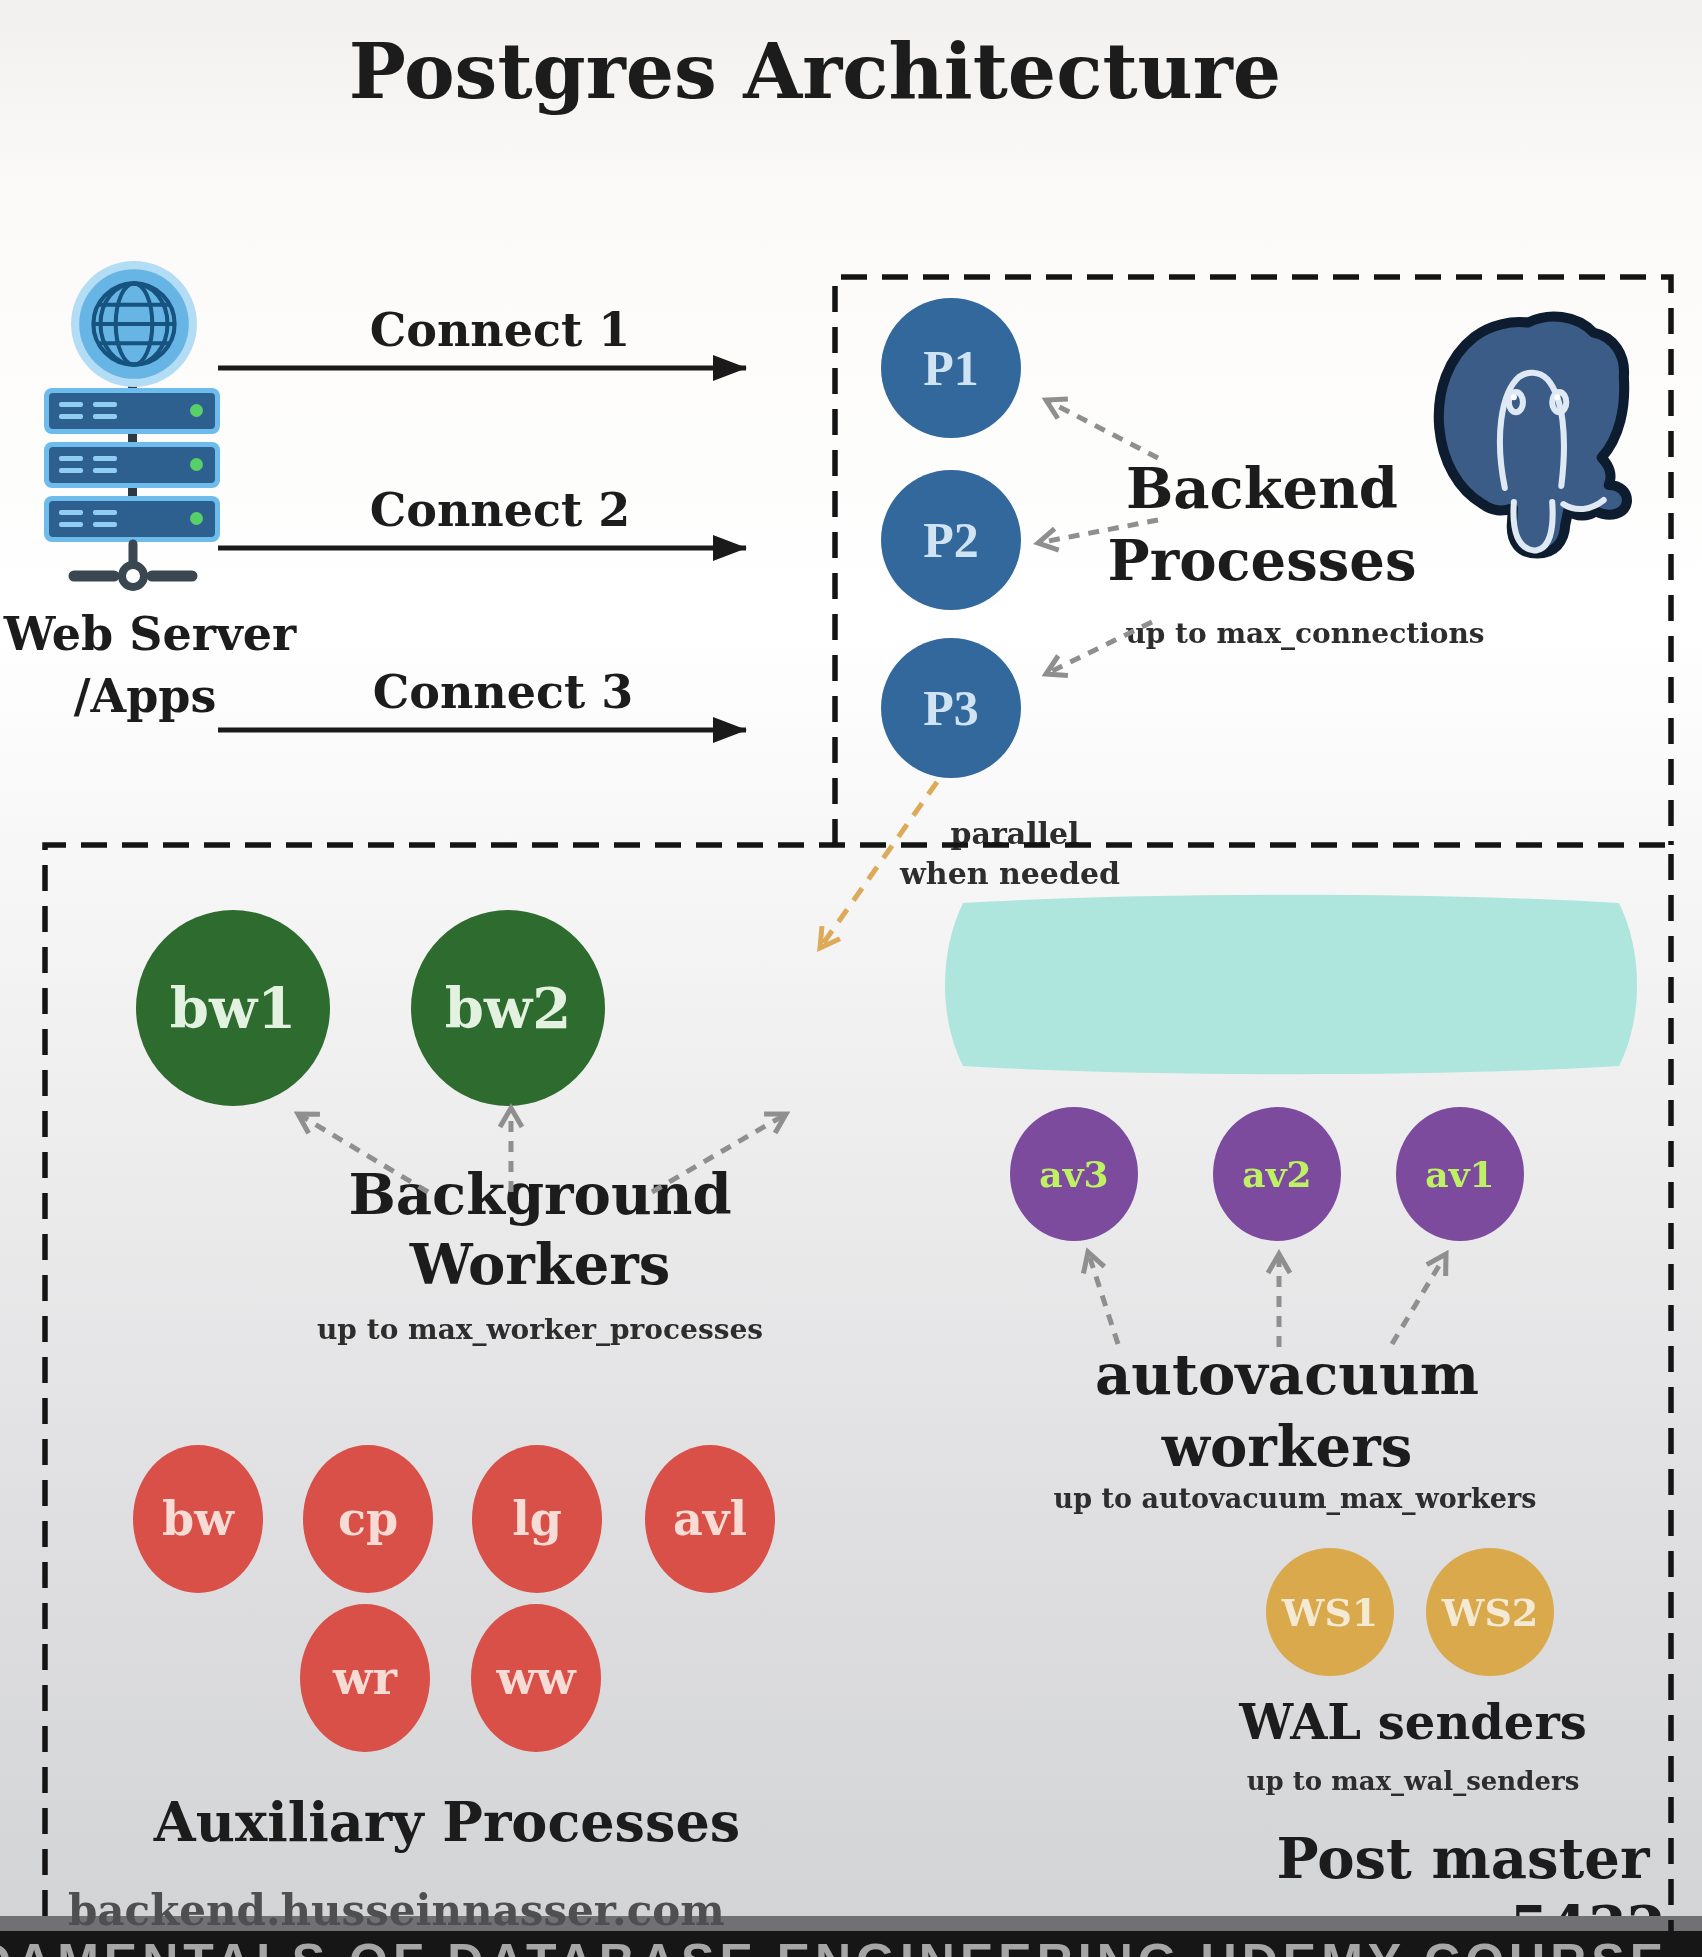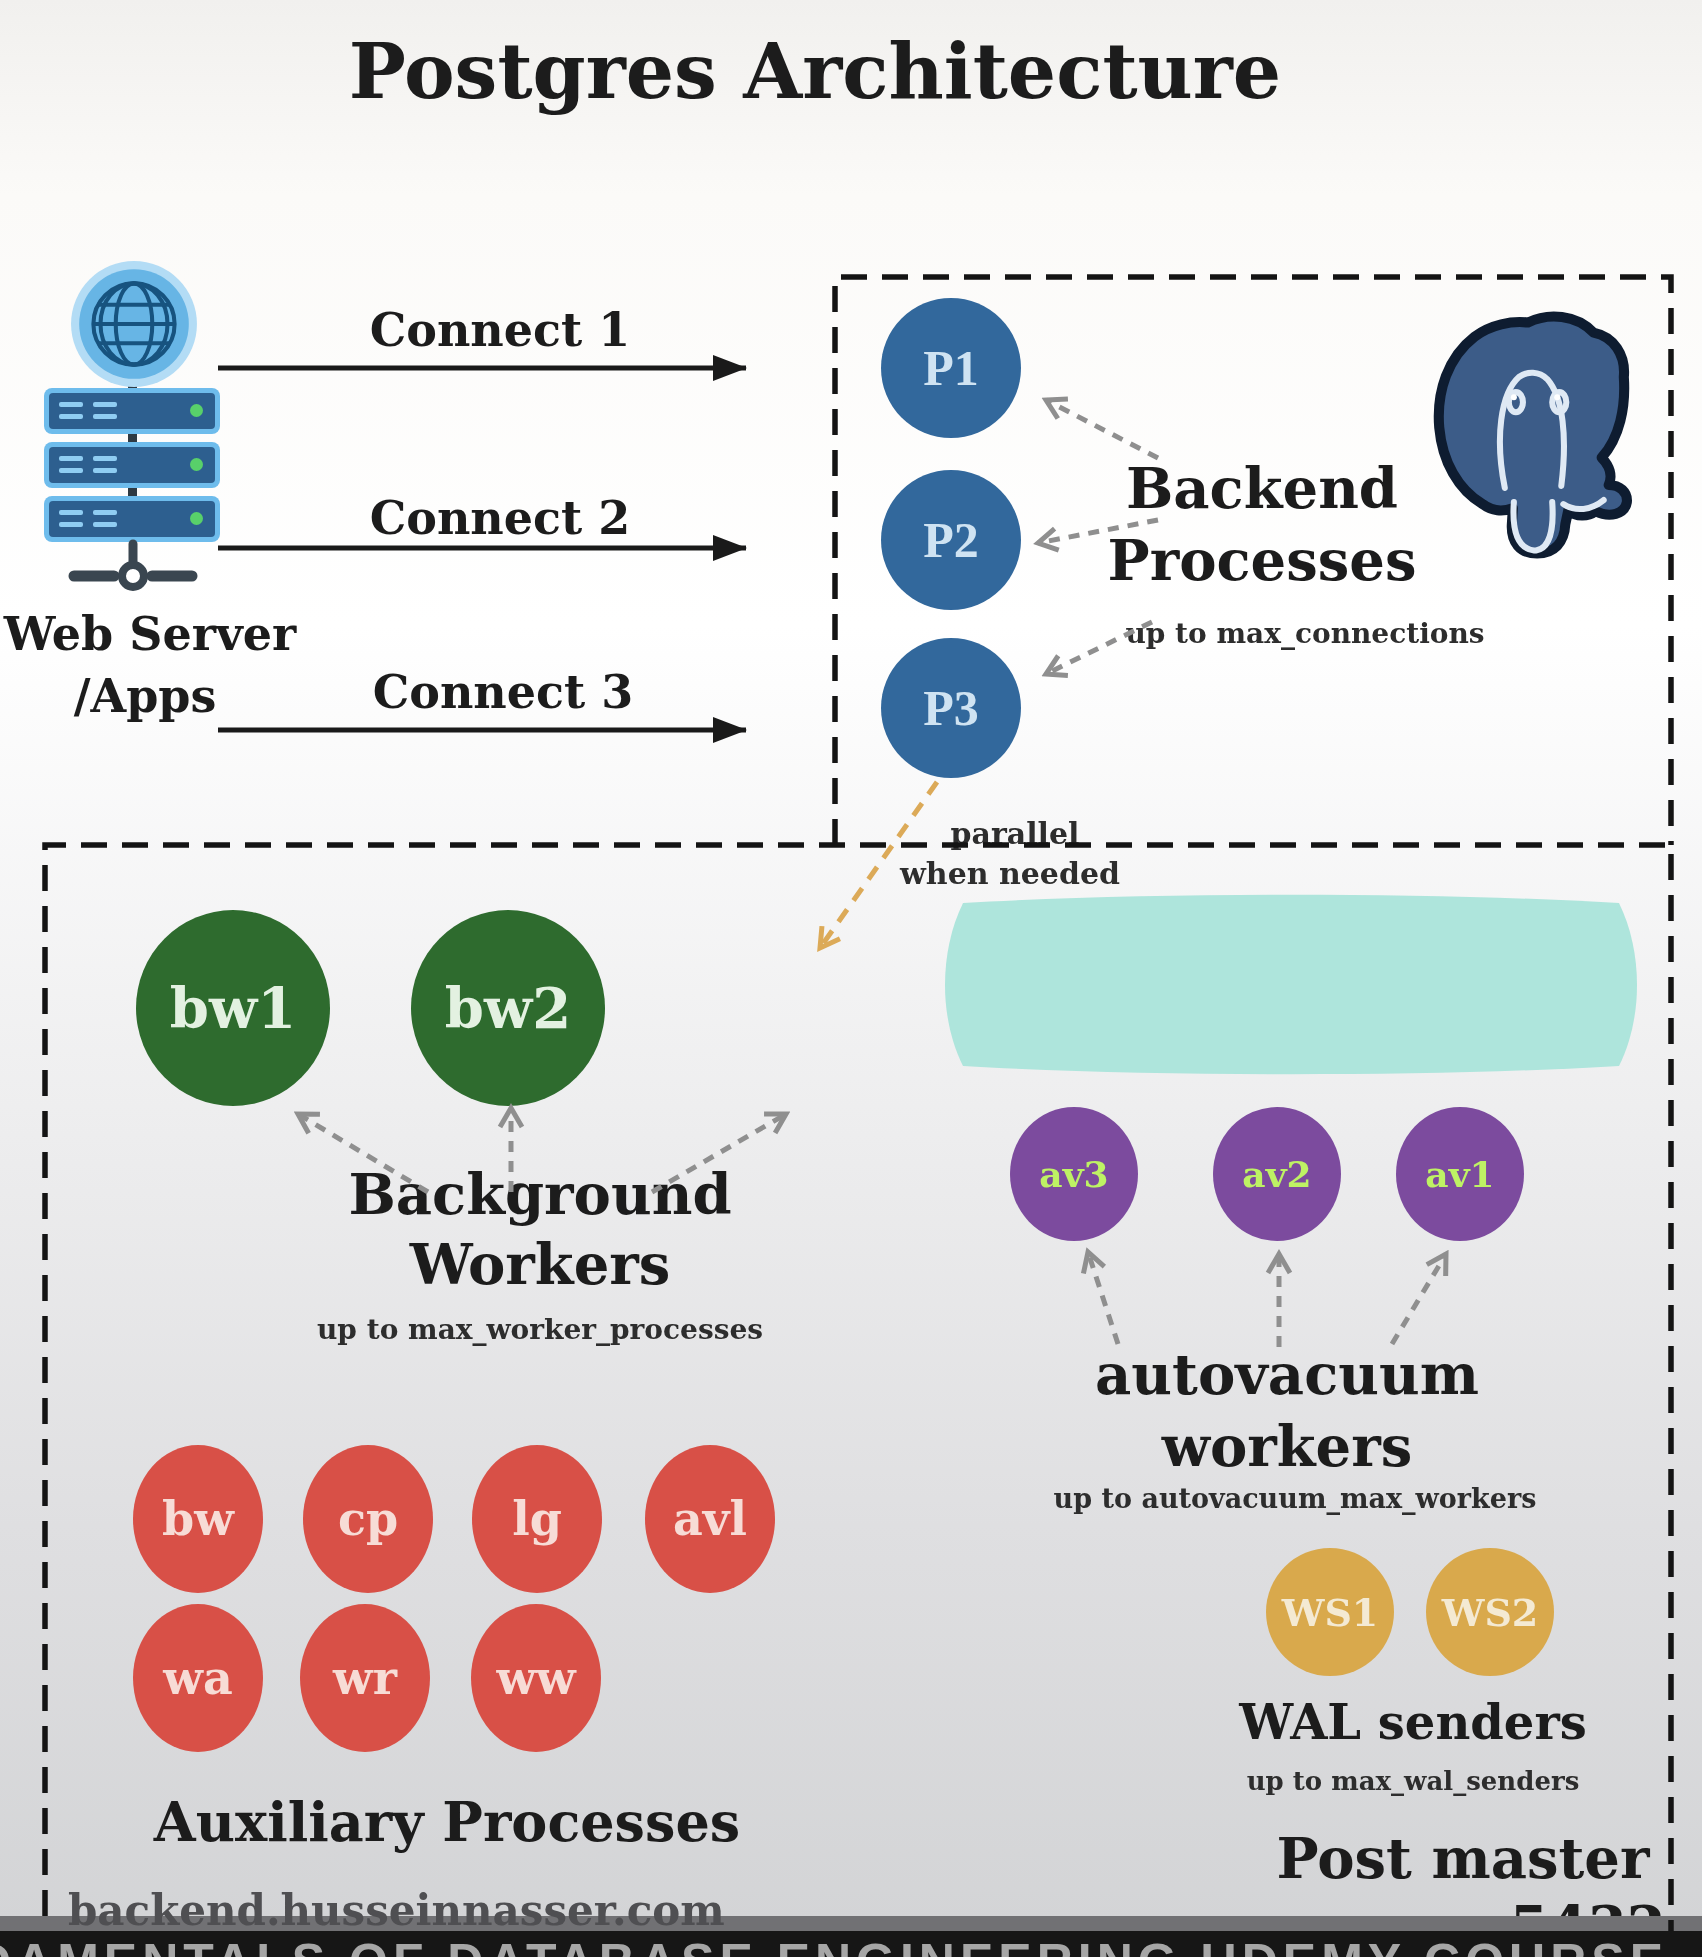--- a/index.html
+++ b/index.html
@@ -80,21 +80,21 @@
       <div class="vent" style="left:44px;top:9px;"></div>
       <div class="vent" style="left:44px;top:21px;"></div>
       <div class="led"></div>
     </div>
   </div>
 
   <div class="lbl" style="left:150px;top:634px;font-size:46px;">Web Server</div>
   <div class="lbl" style="left:145px;top:696px;font-size:46px;">/Apps</div>
 
   <div class="lbl" style="left:500px;top:330px;font-size:46px;">Connect 1</div>
-  <div class="lbl" style="left:500px;top:510px;font-size:46px;margin-top:8px;">Connect 2</div>
+  <div class="lbl" style="left:500px;top:510px;font-size:46px;">Connect 2</div>
   <div class="lbl" style="left:503px;top:692px;font-size:46px;">Connect 3</div>
 
   <div class="circle p-circle" style="left:951px;top:368px;">P1</div>
   <div class="circle p-circle" style="left:951px;top:540px;">P2</div>
   <div class="circle p-circle" style="left:951px;top:708px;">P3</div>
 
   <div class="lbl" style="left:1262px;top:488px;font-size:56px;">Backend</div>
   <div class="lbl" style="left:1262px;top:560px;font-size:56px;">Processes</div>
   <div class="lbl note" style="left:1305px;top:634px;font-size:28px;">up to max_connections</div>
 
@@ -114,21 +114,20 @@
   <div class="circle av-circle" style="left:1277px;top:1174px;">av2</div>
   <div class="circle av-circle" style="left:1460px;top:1174px;">av1</div>
   <div class="lbl" style="left:1287px;top:1374px;font-size:56px;">autovacuum</div>
   <div class="lbl" style="left:1287px;top:1446px;font-size:56px;">workers</div>
   <div class="lbl note" style="left:1295px;top:1499px;font-size:27px;">up to autovacuum_max_workers</div>
 
   <div class="circle aux-circle" style="left:198px;top:1519px;">bw</div>
   <div class="circle aux-circle" style="left:368px;top:1519px;">cp</div>
   <div class="circle aux-circle" style="left:537px;top:1519px;">lg</div>
   <div class="circle aux-circle" style="left:710px;top:1519px;">avl</div>
-  <div class="circle aux-circle" style="left:198px;top:1678px;">wa</div>
   <div class="circle aux-circle" style="left:365px;top:1678px;">wr</div>
   <div class="circle aux-circle" style="left:536px;top:1678px;">ww</div>
   <div class="lbl" style="left:447px;top:1822px;font-size:54px;">Auxiliary Processes</div>
 
   <div class="circle ws-circle" style="left:1330px;top:1612px;">WS1</div>
   <div class="circle ws-circle" style="left:1490px;top:1612px;">WS2</div>
   <div class="lbl" style="left:1413px;top:1722px;font-size:48px;">WAL senders</div>
   <div class="lbl note" style="left:1413px;top:1782px;font-size:26px;">up to max_wal_senders</div>
 
   <div class="lbl" style="left:1463px;top:1858px;font-size:56px;">Post master</div>

